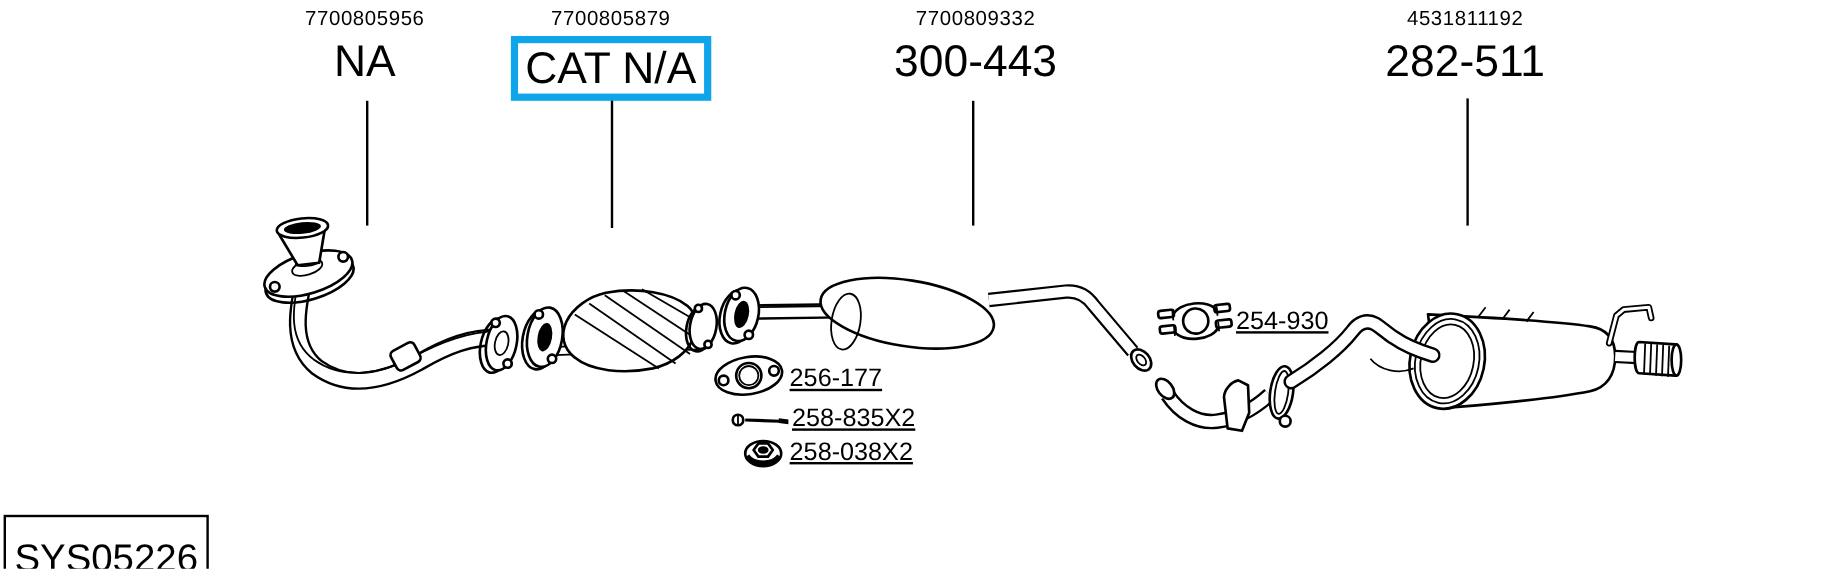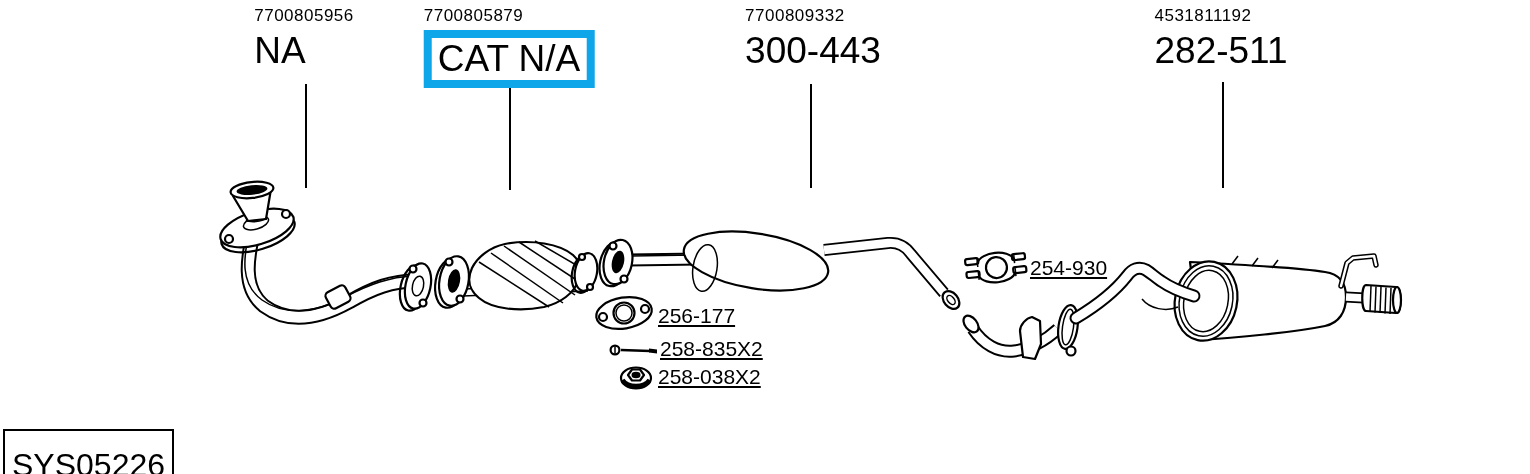--- a/index.html
+++ b/index.html
@@ -2,24 +2,24 @@
 <html><head>
 <meta charset="utf-8">
 <style>
   html,body{margin:0;padding:0;}
   body{
     width:1530px;height:474px;position:relative;overflow:hidden;
     background:#ffffff;color:#000;
     font-family:"Liberation Sans", sans-serif;
   }
   .art{position:absolute;left:0;top:0;z-index:0;}
-  .col{position:absolute;top:6px;transform:translateX(-50%);text-align:left;z-index:2;}
+  .col{position:absolute;top:6px;transform:translateX(-50%);text-align:center;z-index:2;}
   .pn{font-size:17px;line-height:20px;letter-spacing:0.5px;white-space:nowrap;}
   .code{font-size:37px;line-height:42px;margin-top:4px;white-space:nowrap;display:inline-block;}
-  .code.boxed{border:8px solid #0ea5e9;padding:0 6px;}
+  .code.boxed{border:6px solid #0ea5e9;padding:0 6px;}
   .callout{position:absolute;font-size:21px;transform:translateY(-50%);white-space:nowrap;z-index:2;text-decoration:underline;}
   .syscode{
     position:absolute;left:3px;top:429px;border:2px solid #000;
     font-size:32px;line-height:36px;padding:16px 7px;white-space:nowrap;z-index:2;
   }
   svg *{vector-effect:none;}
   .ln{stroke:#000;stroke-width:2;}
   .o{fill:none;stroke:#000;stroke-width:2.2;stroke-linejoin:round;}
   .ow{fill:#fff;stroke:#000;stroke-width:2.2;stroke-linejoin:round;}
   .thin{fill:none;stroke:#000;stroke-width:1.5;}

